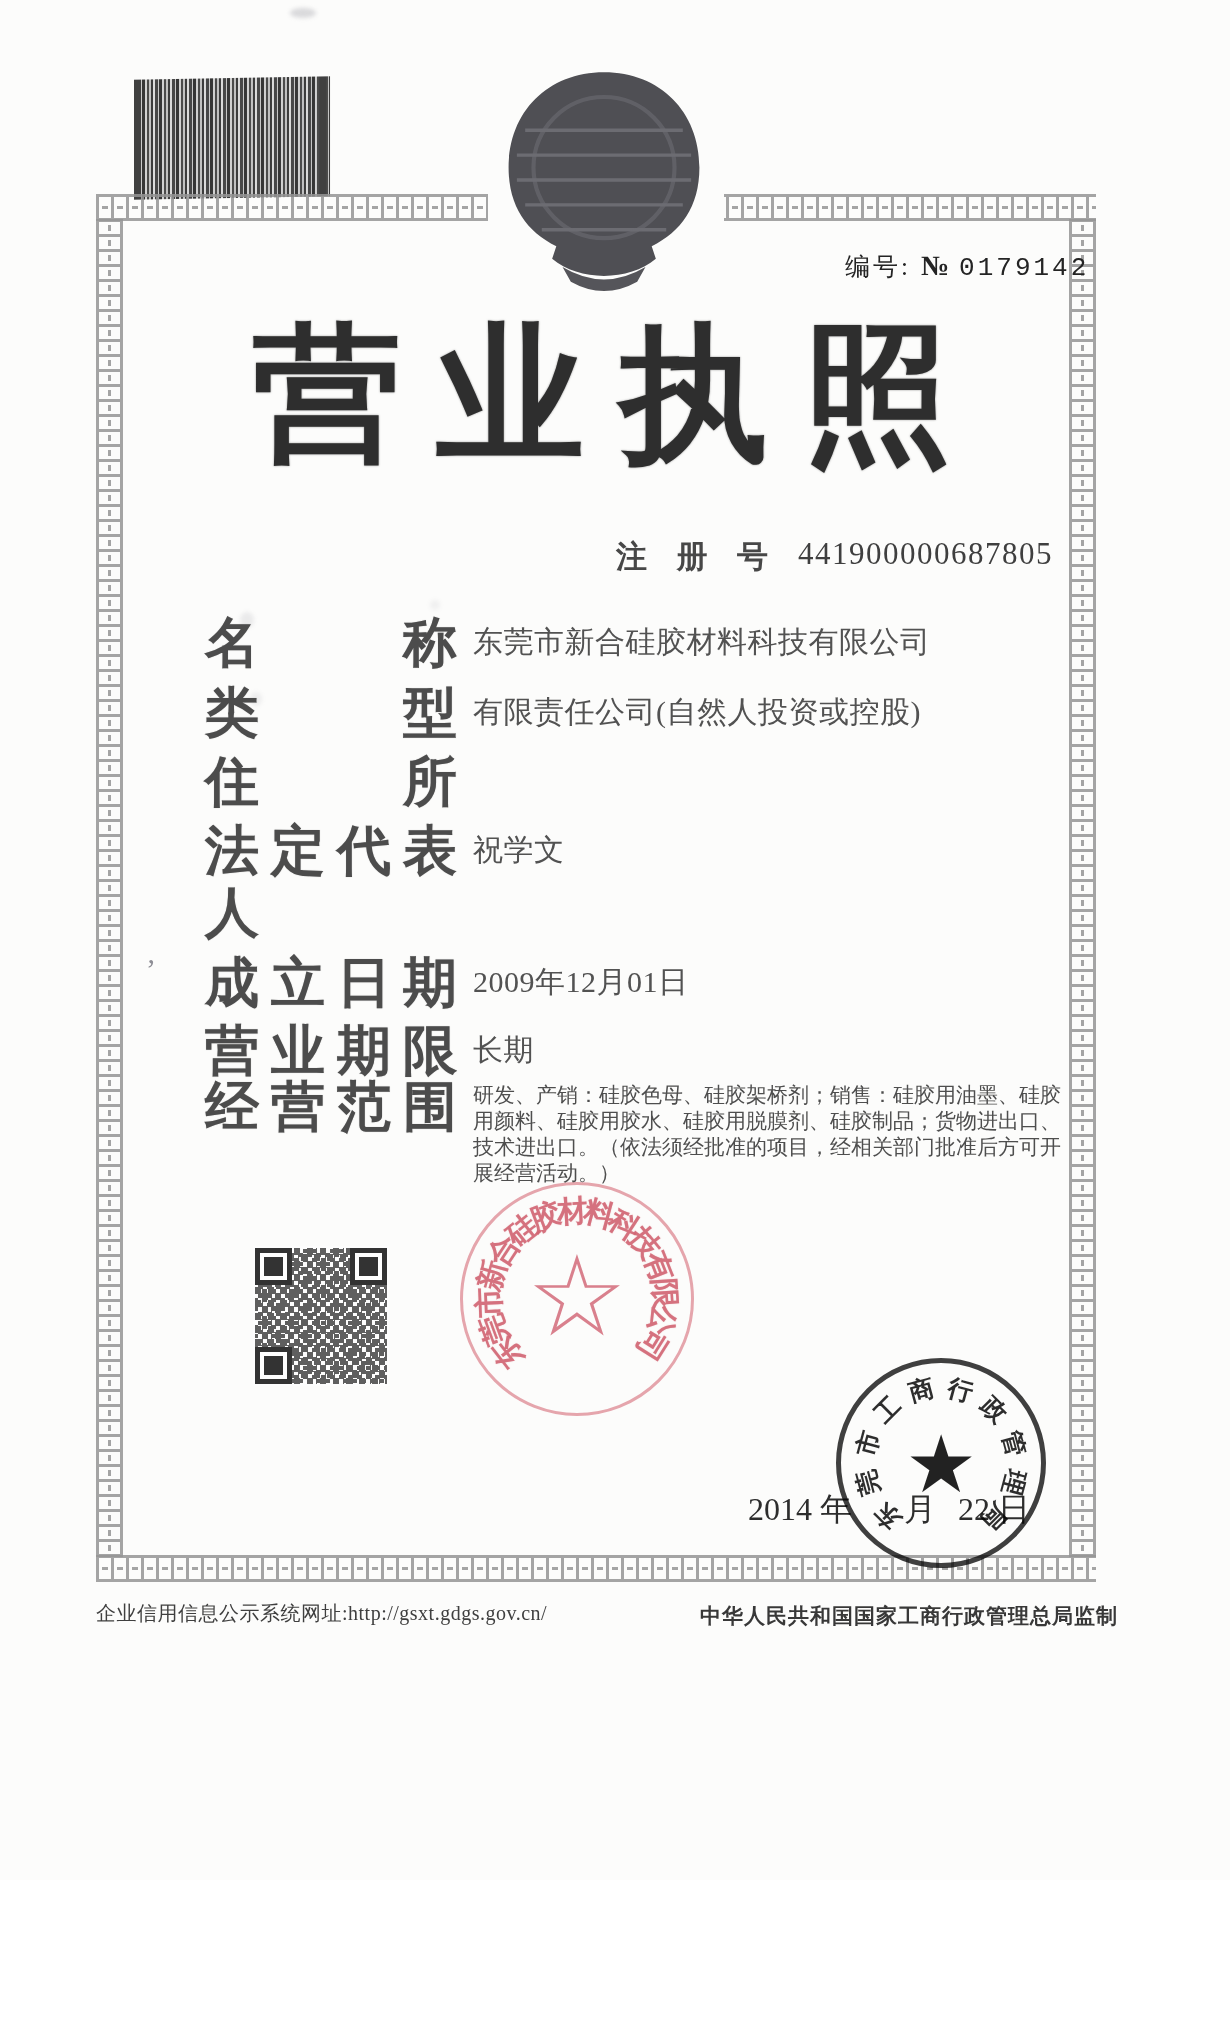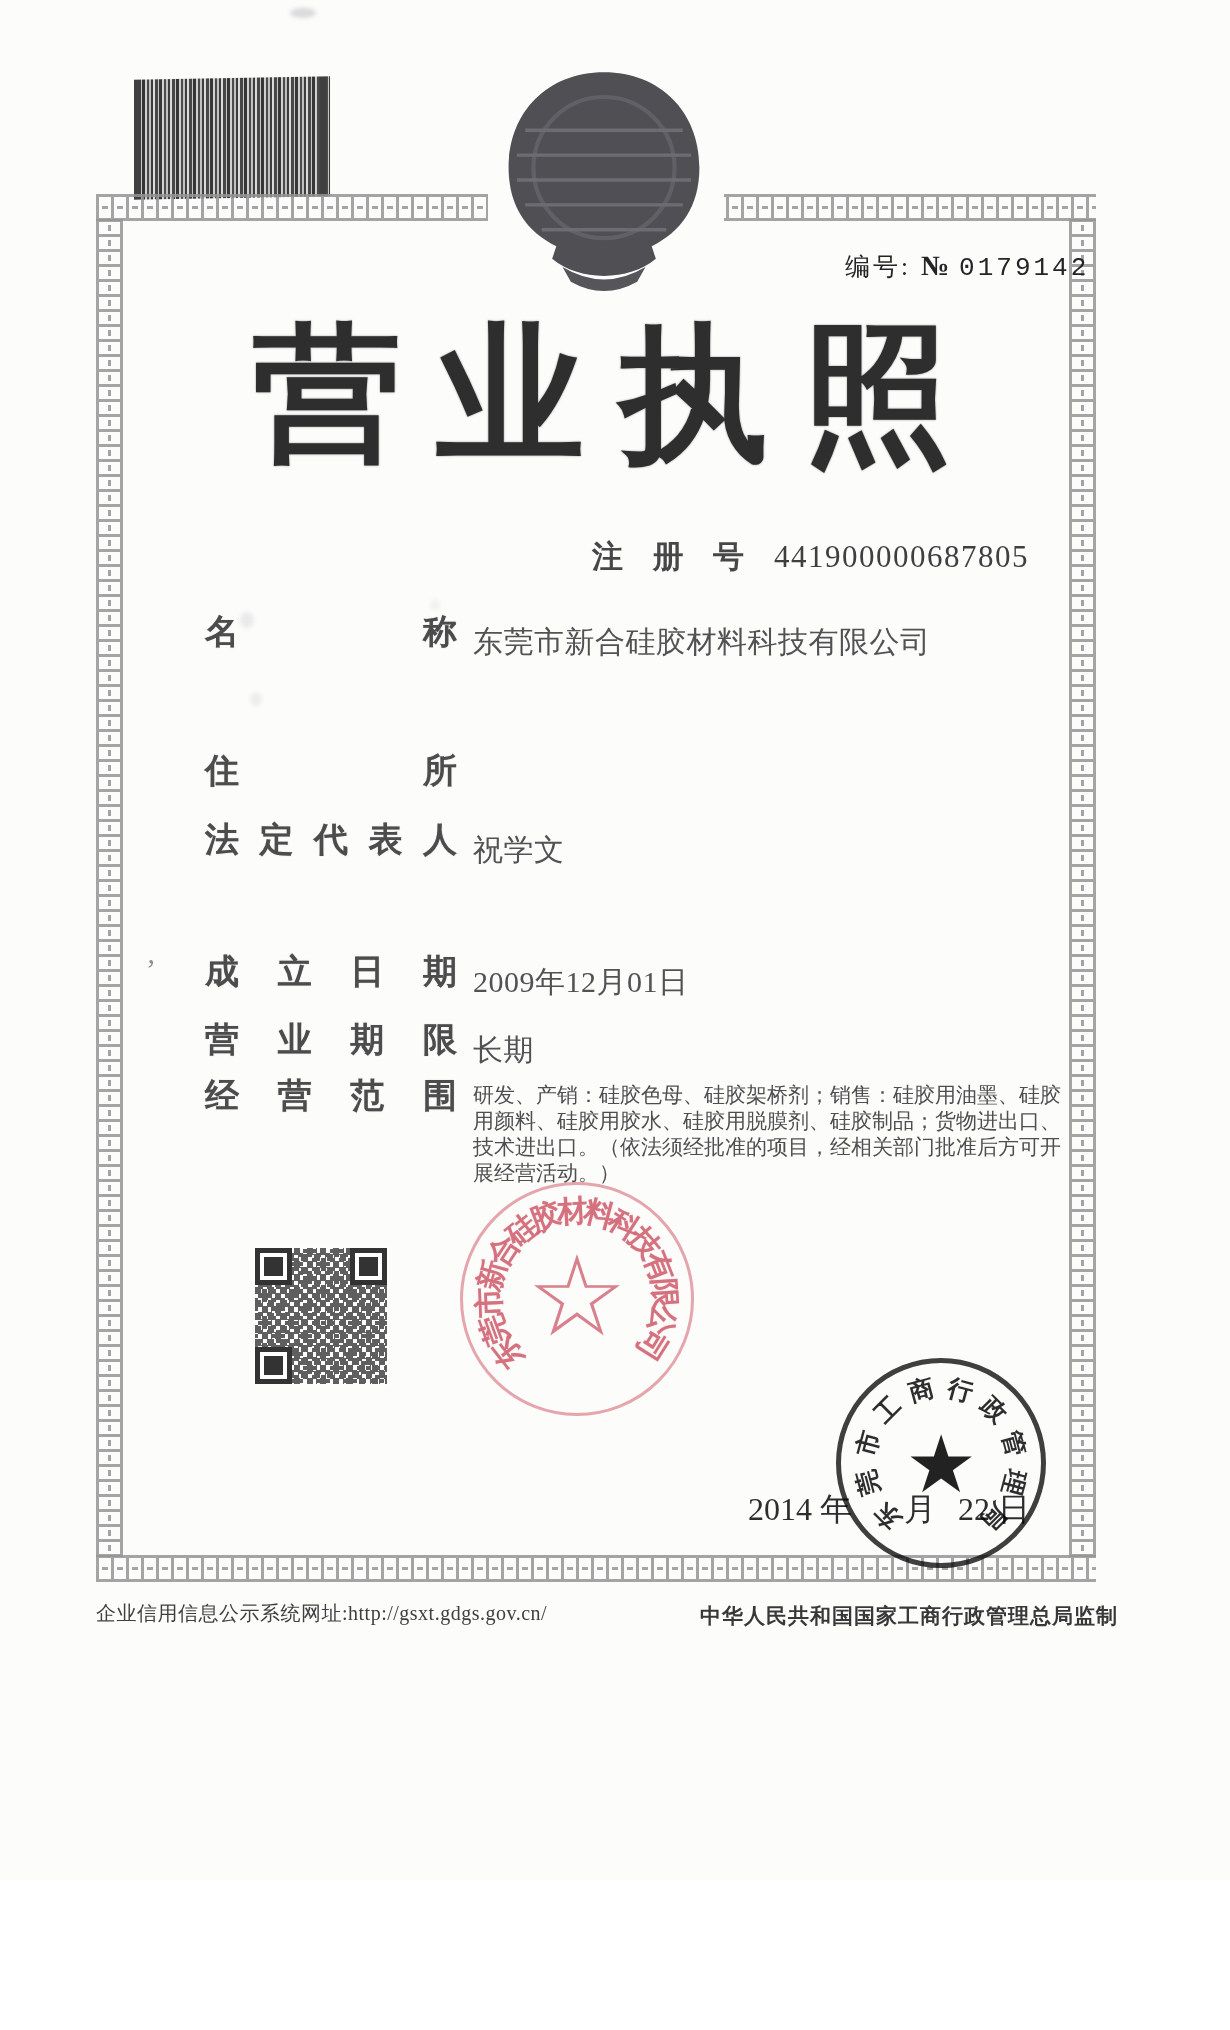--- a/index.html
+++ b/index.html
@@ -39,26 +39,26 @@
   
   .serial{position:absolute;left:845px;top:250px;z-index:4;display:flex;align-items:baseline;gap:10px;color:#242424;}
   .serial .s-label{font-size:25px;letter-spacing:3px;}
   .serial .s-no{font-size:28px;font-weight:700;}
   .serial .s-num{font-size:26px;letter-spacing:3px;font-family:"Liberation Mono","DejaVu Sans Mono",monospace;}
 
   .doc-title{position:absolute;left:253px;top:318px;width:698px;z-index:4;
     font-size:148px;font-weight:900;color:#2e2e2e;line-height:1.05;
     text-align:justify;text-align-last:justify;text-shadow:0 0 2px rgba(40,40,40,.55);}
 
-  .reg-line{position:absolute;left:592px;top:536px;z-index:4;display:flex;align-items:center;color:#474747;}
+  .reg-line{position:absolute;left:616px;top:536px;z-index:4;display:flex;align-items:flex-start;color:#474747;}
   .reg-label{display:inline-block;width:152px;font-size:31px;font-weight:600;text-align:justify;text-align-last:justify;}
   .reg-number{margin-left:30px;font-size:31px;letter-spacing:1.5px;color:#3f3f3f;}
 
   .field-row{position:absolute;left:205px;z-index:4;display:flex;align-items:flex-start;}
-  .field-label{flex:0 0 252px;width:252px;font-size:34px;font-weight:600;color:#4c4c4c;
+  .field-label{flex:0 0 252px;width:252px;font-size:54px;font-weight:600;color:#4c4c4c;
     line-height:1.15;text-align:justify;text-align-last:justify;text-shadow:0 0 1px rgba(70,70,70,.4);}
   .field-value{margin-left:16px;padding-top:10px;font-size:30px;color:#525252;letter-spacing:.5px;white-space:nowrap;}
   .field-value.small{font-size:29px;letter-spacing:0;}
   .field-value.block{width:588px;white-space:normal;font-size:21px;line-height:26px;padding-top:6px;letter-spacing:0;color:#4e4e4e;text-align:justify;}
 
   .tick-mark{position:absolute;left:146px;top:952px;z-index:4;font-size:30px;color:#6a6a74;opacity:.75;}
 
   
   .qr{position:absolute;left:253px;top:1246px;width:136px;height:140px;background:#fdfdfd;z-index:4;}
   .qr-body{position:absolute;inset:2px;opacity:.82;
@@ -141,20 +141,24 @@
   <div class="doc-title">营业执照</div>
 
   <div class="reg-line">
     <span class="reg-label">注册号</span>
     <span class="reg-number">441900000687805</span>
   </div>
 
   <div class="field-row" style="top:612px;">
     <span class="field-label">名称</span>
     <span class="field-value">东莞市新合硅胶材料科技有限公司</span>
+  </div>
+  <div class="field-row" style="top:682px;">
+    <span class="field-label">类型</span>
+    <span class="field-value">有限责任公司(自然人投资或控股)</span>
   </div>
   <div class="field-row" style="top:751px;">
     <span class="field-label">住所</span>
   </div>
   <div class="field-row" style="top:820px;">
     <span class="field-label">法定代表人</span>
     <span class="field-value">祝学文</span>
   </div>
   <div class="field-row" style="top:952px;">
     <span class="field-label">成立日期</span>

